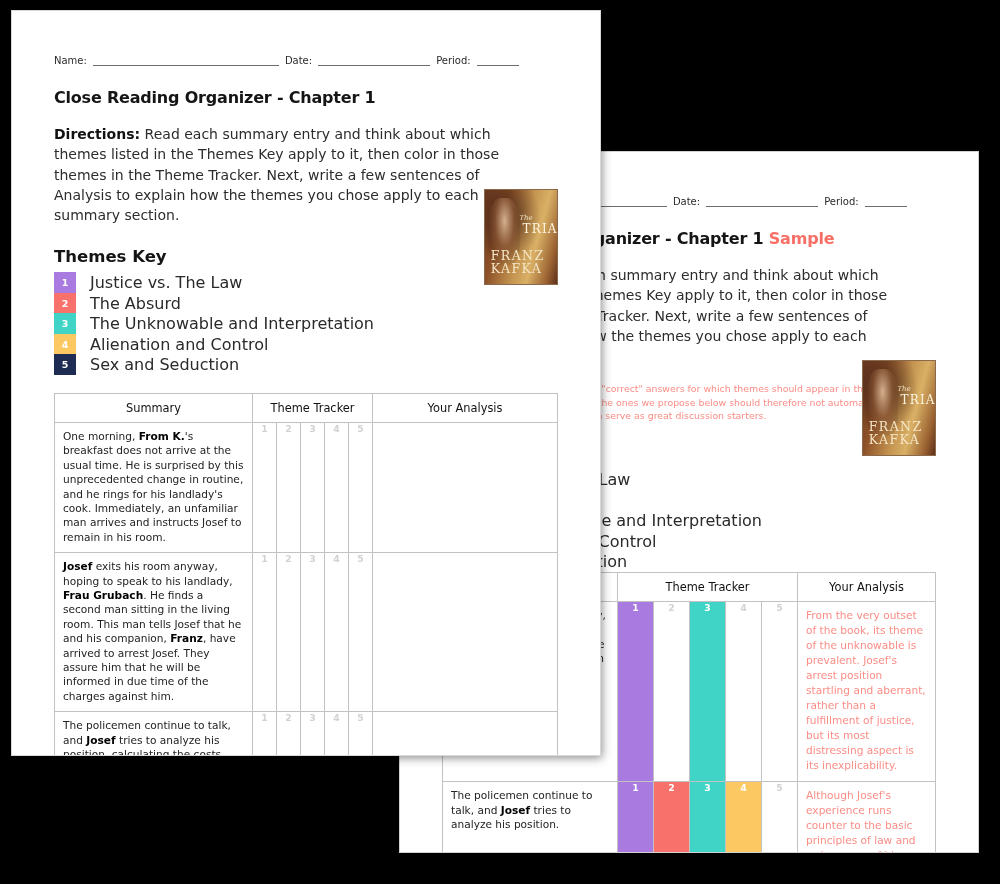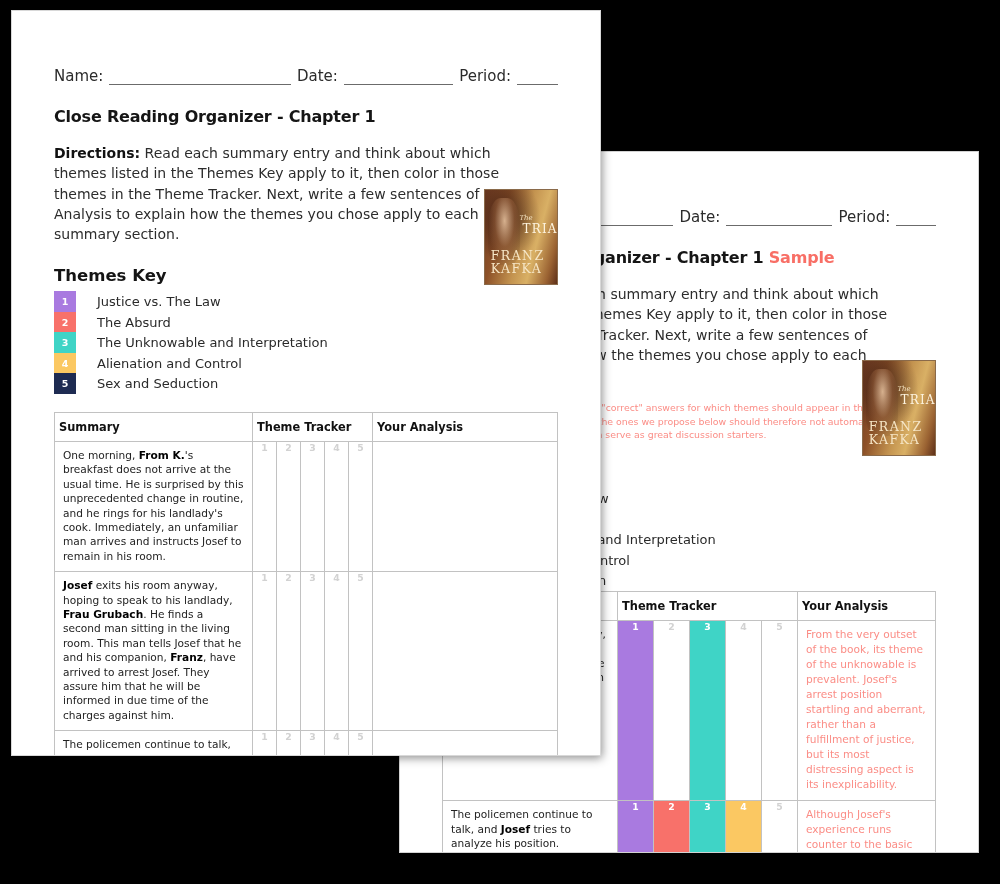--- a/index.html
+++ b/index.html
@@ -40,21 +40,21 @@
   #page-main {
     left: 12px; top: 11px; width: 588px; height: 744px;
     box-shadow: 0 0 0 1px #d8d8d8, 2px 3px 9px rgba(0,0,0,0.45);
   }
 
   .sheet-inner { position: relative; padding: 0 42px; }
 
   
   .idline {
     display: flex; align-items: flex-end; gap: 6px;
-    font-size: 15px; color: #2b2b2b; padding-top: 56px; white-space: nowrap;
+    font-size: 10px; color: #2b2b2b; padding-top: 44px; white-space: nowrap;
   }
   .idline .lbl { color: #2b2b2b; }
   .idline .rule { border-bottom: 1px solid #6b6b6b; display: inline-block; height: 11px; }
   .rule.name { width: 186px; }
   .rule.date { width: 112px; }
   .rule.period { width: 42px; }
 
   h1.doc-title {
     font-size: 16px; font-weight: bold; color: #151515;
     margin: 22px 0 0 0; letter-spacing: -0.2px;
@@ -74,21 +74,21 @@
 
   h2.themes-head {
     font-size: 16.5px; font-weight: bold; color: #141414;
     margin: 22px 0 6px 0;
   }
   .theme-row { display: flex; align-items: center; height: 20.5px; }
   .theme-chip {
     width: 22px; height: 20.5px; display: flex; align-items: center; justify-content: center;
     color: #ffffff; font-size: 9.5px; font-weight: bold;
   }
-  .theme-name { font-size: 13px; color: #2a2a2a; margin-left: 21px; text-align: right; }
+  .theme-name { font-size: 16px; color: #2a2a2a; margin-left: 14px; text-align: right; }
 
   
   .book {
     position: absolute; width: 74px; height: 96px;
     border: 1px solid #8a6a4a;
     background:
       radial-gradient(ellipse at 28% 30%, rgba(60,30,18,0.85) 0%, rgba(60,30,18,0) 48%),
       linear-gradient(105deg, #6e3a22 0%, #8d5128 26%, #c49450 52%, #d9b065 68%, #9a6232 88%, #5e3019 100%);
     overflow: hidden;
   }
@@ -114,21 +114,21 @@
 
   
   table.organizer {
     border-collapse: collapse; width: 100%; table-layout: fixed;
     font-size: 10.6px; color: #222;
   }
   table.organizer th, table.organizer td {
     border: 1px solid #c2c2c2; vertical-align: top;
   }
   table.organizer thead th {
-    text-align: left; font-size: 11.4px; font-weight: bold; color: #111;
+    text-align: center; font-size: 11.4px; font-weight: normal; color: #111;
     padding: 7px 4px; background: #fff; vertical-align: middle;
   }
   td.summary-cell { padding: 6px 8px 8px 8px; line-height: 1.36; }
   td.summary-cell b { color: #000; }
   td.analysis-cell { padding: 6px 8px 8px 8px; line-height: 1.42; color: #fb8d86; }
   td.tt { padding: 0; text-align: center; position: relative; }
   td.tt .tt-fill {
     position: absolute; left: 0; top: 0; right: 0; bottom: 0;
   }
   td.tt .tt-num {

